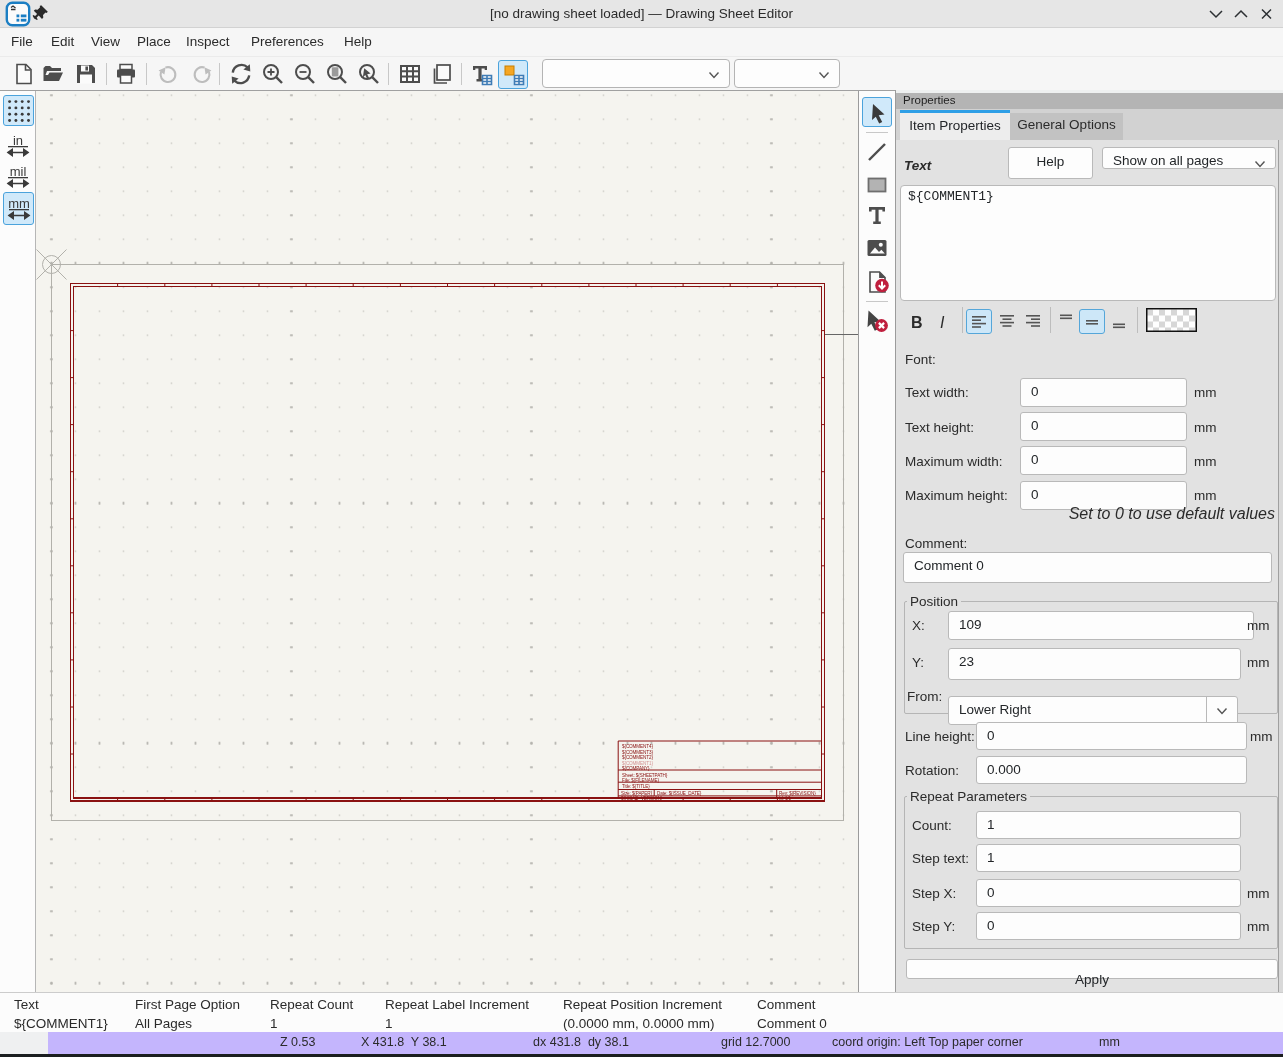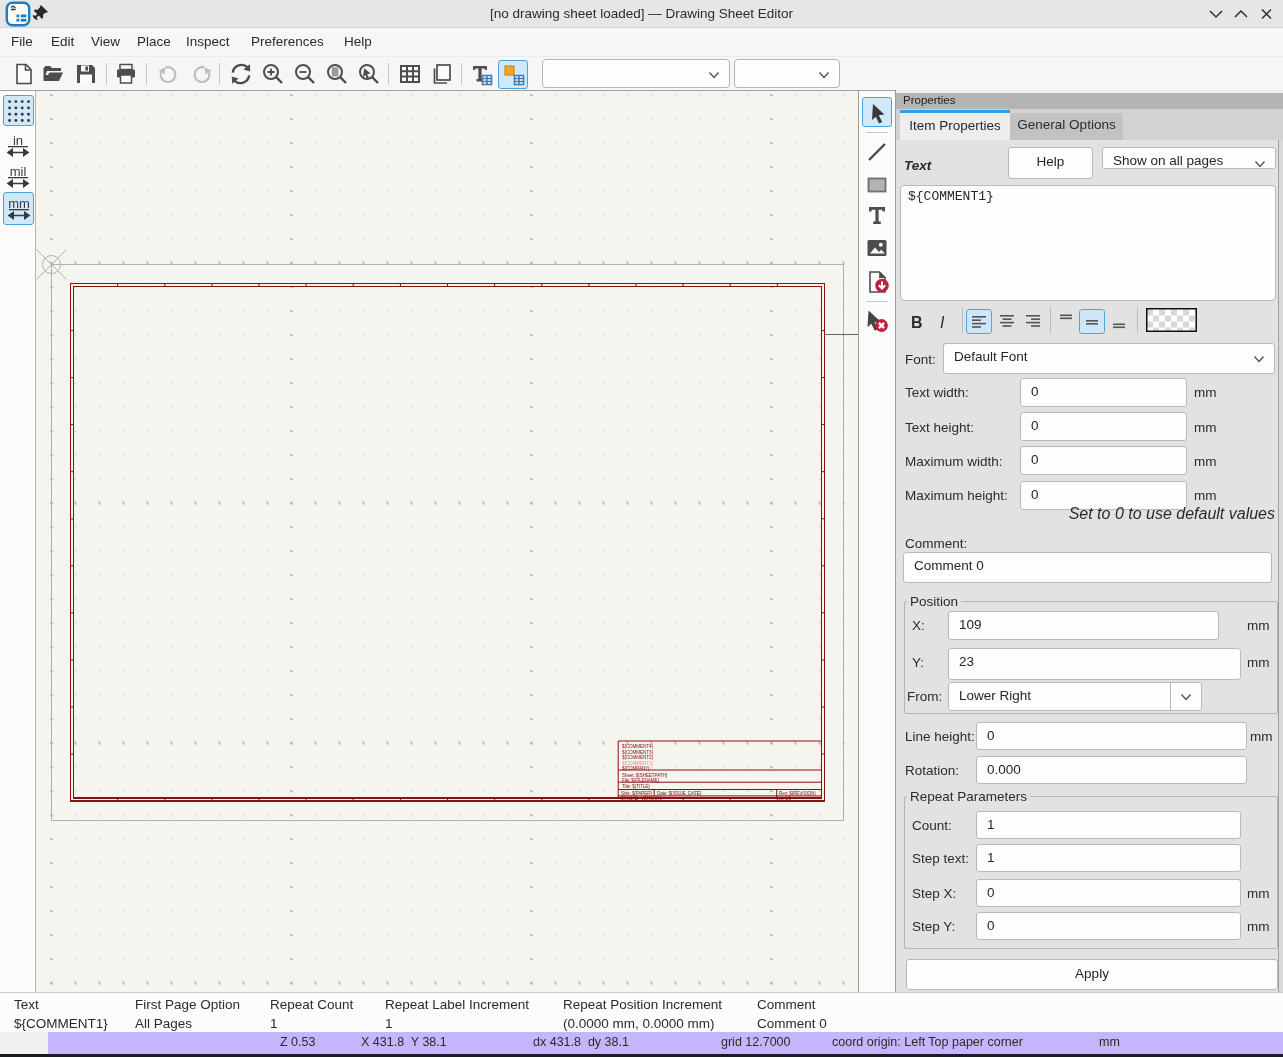--- a/index.html
+++ b/index.html
@@ -376,26 +376,20 @@
       <rect x="31" y="7.5" width="6" height="6" fill="#d7d7d7"></rect>
       <rect x="43" y="7.5" width="6" height="6" fill="#d7d7d7"></rect>
       <rect x="7" y="19.5" width="6" height="6" fill="#d7d7d7"></rect>
       <rect x="19" y="19.5" width="6" height="6" fill="#d7d7d7"></rect>
       <rect x="31" y="19.5" width="6" height="6" fill="#d7d7d7"></rect>
       <rect x="43" y="19.5" width="6" height="6" fill="#d7d7d7"></rect>
     <rect x="0.75" y="0.75" width="49.5" height="22.5" fill="none" stroke="#111" stroke-width="1.5"></rect>
     </svg>
 
   <div class="plabel" style="left:9px;top:262px">Font:</div>
-  <div class="field" style="left:47px;top:253px;width:332px;height:31px">
-      <span>Default Font</span>
-      <span style="left:auto;right:8px;top:8px"><svg width="14" height="14" viewBox="0 0 14 14">
-          <path d="M2.5 4.5 L7 9.5 L11.5 4.5" fill="none" stroke="#555" stroke-width="1.4"></path>
-        </svg></span>
-    </div>
 
   <div class="plabel" style="left:9px;top:295px">Text width:</div>
   <div class="field" style="left:124px;top:288px;width:167px;height:29px">
       <span>0</span>
     </div>
   <div class="mm" style="left:298px;top:295px">mm</div>
   <div class="plabel" style="left:9px;top:330px">Text height:</div>
   <div class="field" style="left:124px;top:322px;width:167px;height:29px">
       <span>0</span>
     </div>
@@ -413,31 +407,31 @@
   <div class="plabel" style="left:0;top:415px;width:379px;text-align:right;font-style:italic;font-size:16px">Set to 0 to use default values</div>
 
   <div class="plabel" style="left:9px;top:446px">Comment:</div>
   <div class="field" style="left:7px;top:462px;width:369px;height:31px">
       <span>Comment 0</span>
     </div>
 
   <div class="group" style="left:8px;top:511px;width:374px;height:113px"></div>
   <div class="glabel" style="left:11px;top:504px">Position</div>
   <div class="plabel" style="left:16px;top:528px">X:</div>
-  <div class="field" style="left:52px;top:521px;width:271px;height:29px">
+  <div class="field" style="left:52px;top:521px;width:306px;height:29px">
       <span>109</span>
     </div>
   <div class="mm" style="left:351px;top:528px">mm</div>
   <div class="plabel" style="left:16px;top:565px">Y:</div>
   <div class="field" style="left:52px;top:558px;width:293px;height:32px">
       <span>23</span>
     </div>
   <div class="mm" style="left:351px;top:565px">mm</div>
   <div class="plabel" style="left:11px;top:599px">From:</div>
-  <div class="field" style="left:52px;top:592px;width:254px;height:29px">
+  <div class="field" style="left:52px;top:606px;width:290px;height:29px">
       <span>Lower Right</span>
     <div class="abs" style="right:0;top:0;width:31px;height:27px;border-left:1px solid #b9b9b9">
       <div class="abs" style="left:8px;top:7px"><svg width="14" height="14" viewBox="0 0 14 14">
             <path d="M2.5 4.5 L7 9.5 L11.5 4.5" fill="none" stroke="#555" stroke-width="1.4"></path>
           </svg></div>
       </div>
     </div>
 
   <div class="plabel" style="left:9px;top:639px">Line height:</div>
   <div class="field" style="left:80px;top:632px;width:271px;height:28px">
@@ -463,21 +457,21 @@
   <div class="field" style="left:80px;top:789px;width:265px;height:28px">
       <span>0</span>
     </div>
   <div class="mm" style="left:351px;top:796px">mm</div>
   <div class="plabel" style="left:16px;top:829px">Step Y:</div>
   <div class="field" style="left:80px;top:822px;width:265px;height:28px">
       <span>0</span>
     </div>
   <div class="mm" style="left:351px;top:829px">mm</div>
 
-  <div class="field" style="left:10px;top:869px;width:372px;height:31px;text-align:center;padding-top:6px">Apply</div>
+  <div class="field" style="left:10px;top:869px;width:372px;height:20px;text-align:center;padding-top:12px">Apply</div>
 </div>
 
 <div class="abs inforow">
   <div style="left:14px;top:4px">Text</div>
   <div style="left:14px;top:23px">${COMMENT1}</div>
   <div style="left:135px;top:4px">First Page Option</div>
   <div style="left:135px;top:23px">All Pages</div>
   <div style="left:270px;top:4px">Repeat Count</div>
   <div style="left:270px;top:23px">1</div>
   <div style="left:385px;top:4px">Repeat Label Increment</div>

